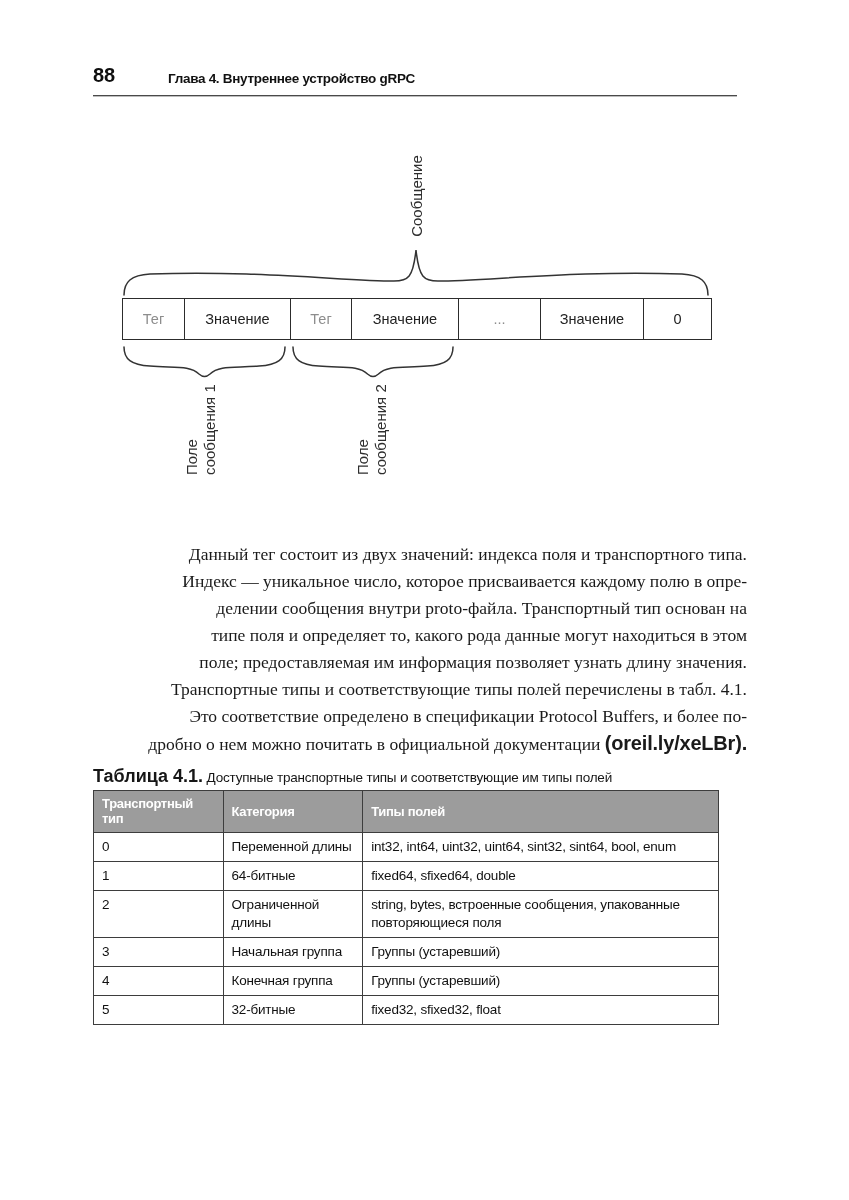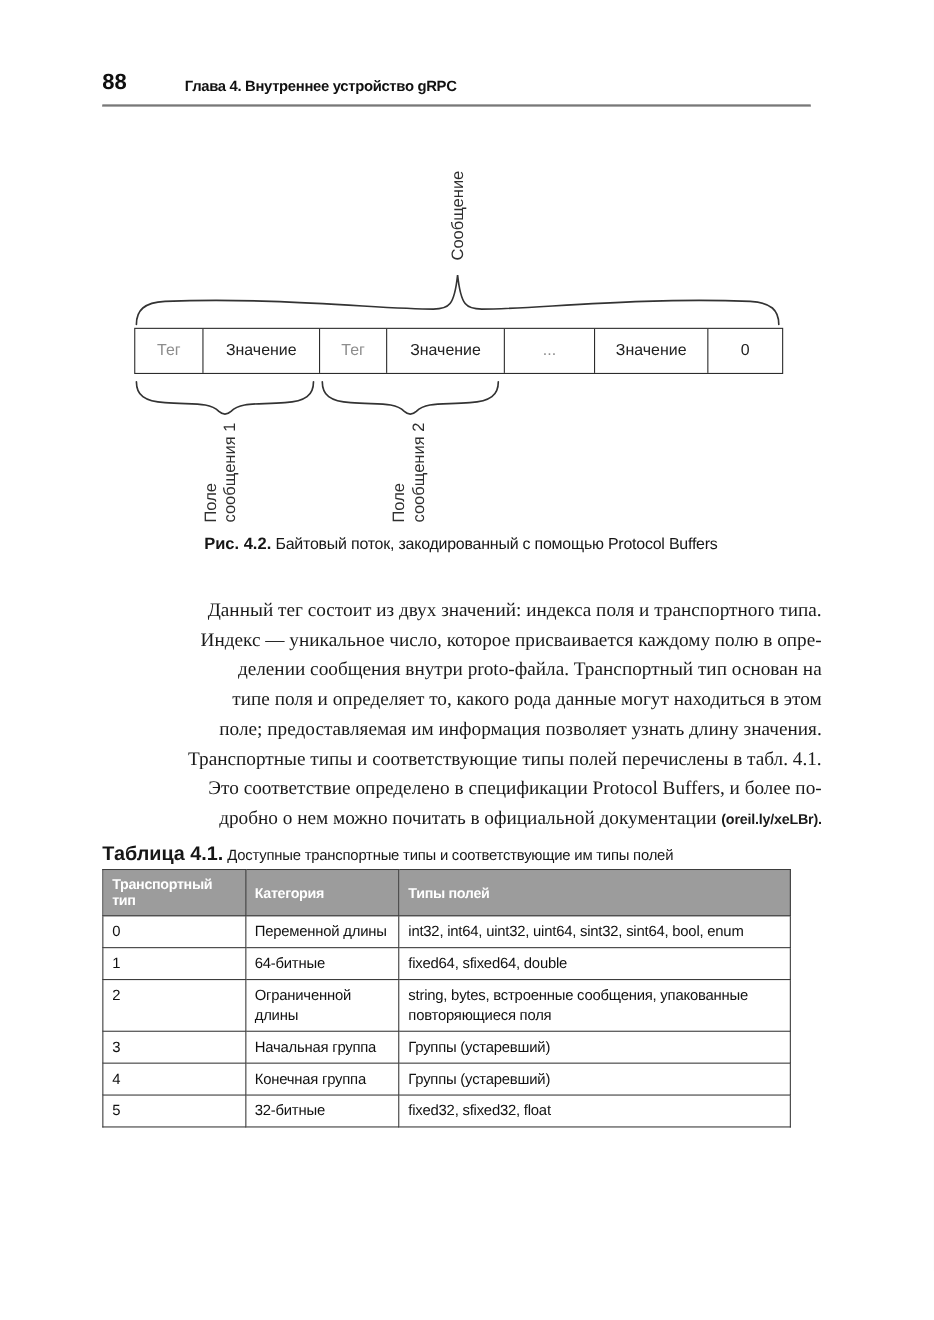--- a/index.html
+++ b/index.html
@@ -33,21 +33,21 @@
   .field-label-1 { position:absolute; left:145px; top:401px; width:112px; height:36px; }
   .field-label-2 { position:absolute; left:316px; top:401px; width:112px; height:36px; }
   .fig-caption { position:absolute; left:93px; top:486px; width:652px; text-align:center;
                  font-size:14.5px; letter-spacing:-0.2px; color:#161616; }
   .fig-caption b { font-size:15px; letter-spacing:0; }
   
   .serif { font-family:"Liberation Serif", serif; font-size:17.5px; line-height:27px;
            color:#1a1a1a; white-space:pre-line; text-align:right; }
   .para1 { position:absolute; left:93px; top:541px; width:654px; }
   .para2 { position:absolute; left:93px; top:1036px; width:654px; }
-  .inline-link { font-family:"Liberation Sans", sans-serif; font-size:13px; font-weight:600;
+  .inline-link { font-family:"Liberation Sans", sans-serif; font-size:20px; font-weight:600;
                  letter-spacing:-0.2px; white-space:normal; color:#1a1a1a; }
   
   .tbl-caption { position:absolute; left:93px; top:766px; width:654px; font-size:13.5px;
                  letter-spacing:-0.2px; color:#161616; }
   .tbl-caption b { font-size:18px; letter-spacing:0; }
   table.wiretypes { position:absolute; left:93px; top:790px; width:626px; border-collapse:collapse; }
   table.wiretypes th {
     background:#9c9c9c; color:#ffffff; font-size:13px; font-weight:bold; letter-spacing:-0.3px;
     text-align:left; padding:5px 8px 6px; border:1.5px solid #3d3d3d; height:27px;
   }
@@ -107,23 +107,20 @@
   </svg>
   <svg class="brace" style="left:291px; top:346px;" width="164" height="33" viewBox="0 0 165 33" preserveAspectRatio="none">
     <path d="M 2 1 C 2 13 9 19 28 20 C 52 22 68 19 77 28 Q 82.5 33 88 28 C 97 19 113 22 137 20 C 156 19 163 13 163 1"></path>
   </svg>
 
   <div class="field-label-1 rot">Поле
 сообщения 1</div>
   <div class="field-label-2 rot">Поле
 сообщения 2</div>
 
-  <div class="fig-caption">
-    <b>Рис. 4.2.</b><span> Байтовый поток, закодированный с помощью Protocol Buffers</span>
-  </div>
 
   <p class="serif para1"><span>Данный тег состоит из двух значений: индекса поля и транспортного типа.
 Индекс — уникальное число, которое присваивается каждому полю в опре-
 делении сообщения внутри proto-файла. Транспортный тип основан на
 типе поля и определяет то, какого рода данные могут находиться в этом
 поле; предоставляемая им информация позволяет узнать длину значения.
 Транспортные типы и соответствующие типы полей перечислены в табл. 4.1.
 Это соответствие определено в спецификации Protocol Buffers, и более по-
 </span><span>дробно о нем можно почитать в официальной документации </span><span class="inline-link">(oreil.ly/xeLBr).</span></p>
 

